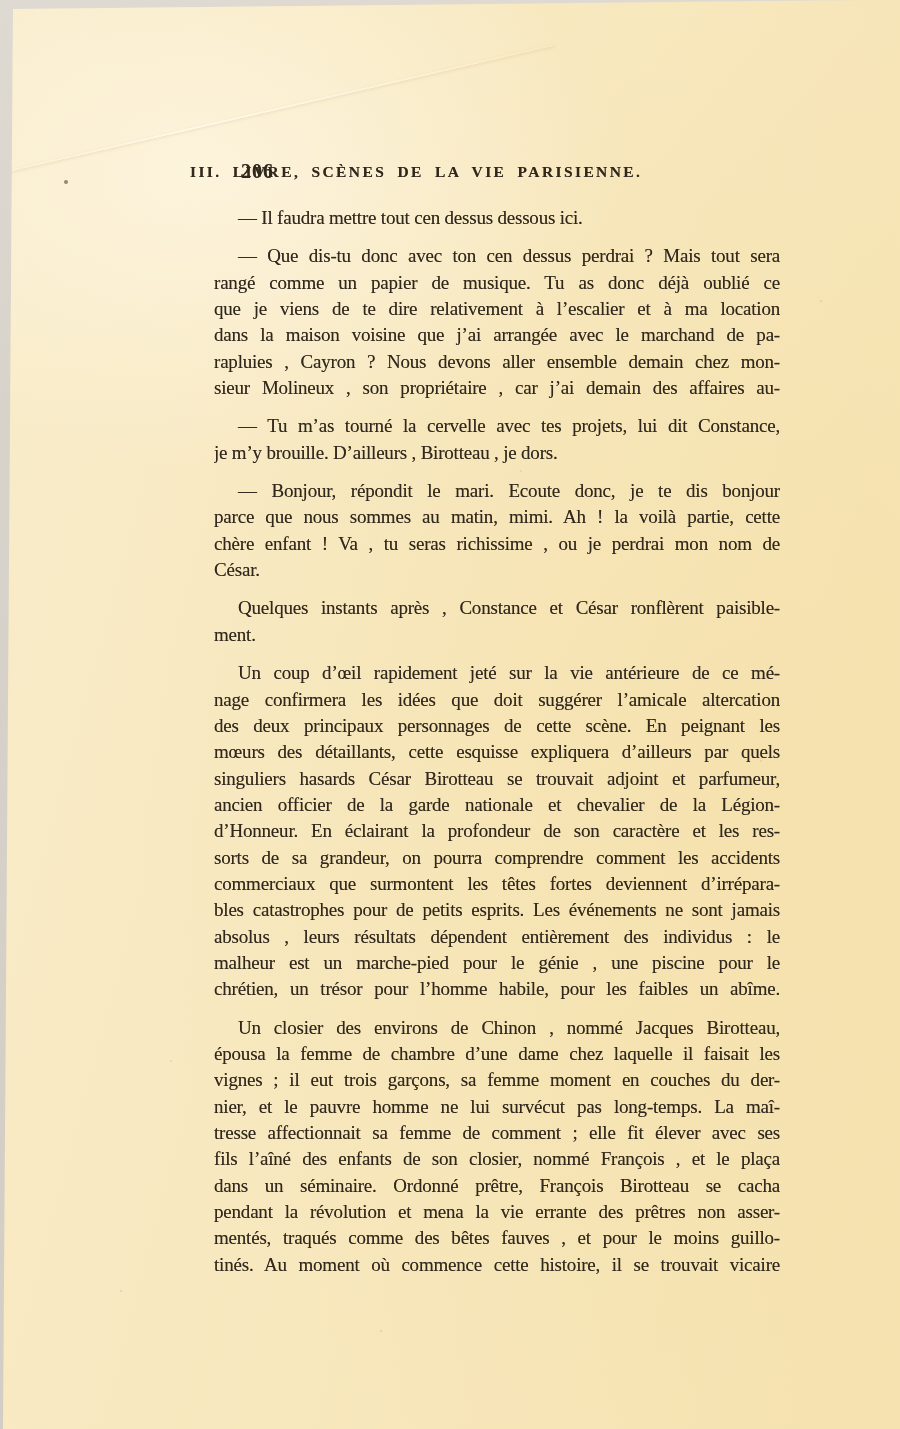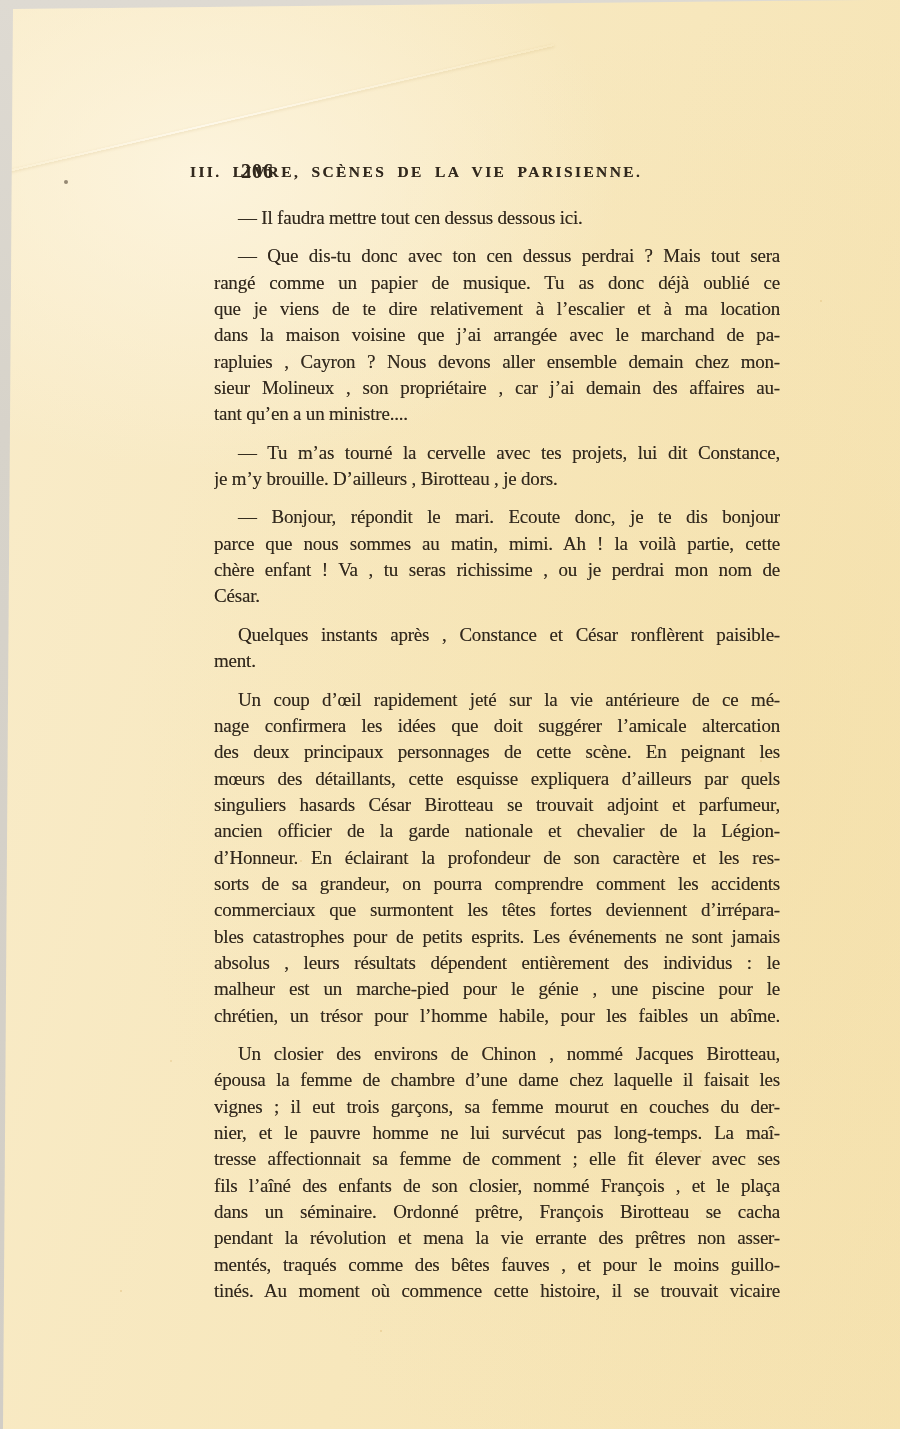--- a/index.html
+++ b/index.html
@@ -114,21 +114,20 @@
         <div class="para">
           <div class="line first last">— Il faudra mettre tout cen dessus dessous ici.</div>
         </div>
         <div class="para">
           <div class="line first">— Que dis-tu donc avec ton cen dessus perdrai ? Mais tout sera</div>
           <div class="line">rangé comme un papier de musique. Tu as donc déjà oublié ce</div>
           <div class="line">que je viens de te dire relativement à l’escalier et à ma location</div>
           <div class="line">dans la maison voisine que j’ai arrangée avec le marchand de pa-</div>
           <div class="line">rapluies , Cayron ? Nous devons aller ensemble demain chez mon-</div>
           <div class="line">sieur Molineux , son propriétaire , car j’ai demain des affaires au-</div>
-          <div class="line last">tant qu’en a un ministre....</div>
         </div>
         <div class="para">
           <div class="line first">— Tu m’as tourné la cervelle avec tes projets, lui dit Constance,</div>
           <div class="line last">je m’y brouille. D’ailleurs , Birotteau , je dors.</div>
         </div>
         <div class="para">
           <div class="line first">— Bonjour, répondit le mari. Ecoute donc, je te dis bonjour</div>
           <div class="line">parce que nous sommes au matin, mimi. Ah ! la voilà partie, cette</div>
           <div class="line">chère enfant ! Va , tu seras richissime , ou je perdrai mon nom de</div>
           <div class="line last">César.</div>
@@ -148,21 +147,21 @@
           <div class="line">sorts de sa grandeur, on pourra comprendre comment les accidents</div>
           <div class="line">commerciaux que surmontent les têtes fortes deviennent d’irrépara-</div>
           <div class="line">bles catastrophes pour de petits esprits. Les événements ne sont jamais</div>
           <div class="line">absolus , leurs résultats dépendent entièrement des individus : le</div>
           <div class="line">malheur est un marche-pied pour le génie , une piscine pour le</div>
           <div class="line">chrétien, un trésor pour l’homme habile, pour les faibles un abîme.</div>
         </div>
         <div class="para">
           <div class="line first">Un closier des environs de Chinon , nommé Jacques Birotteau,</div>
           <div class="line">épousa la femme de chambre d’une dame chez laquelle il faisait les</div>
-          <div class="line">vignes ; il eut trois garçons, sa femme mourut en couches du der-</div>
+          <div class="line">vignes ; il eut trois garçons, sa femme moment en couches du der-</div>
           <div class="line">nier, et le pauvre homme ne lui survécut pas long-temps. La maî-</div>
           <div class="line">tresse affectionnait sa femme de comment ; elle fit élever avec ses</div>
           <div class="line">fils l’aîné des enfants de son closier, nommé François , et le plaça</div>
           <div class="line">dans un séminaire. Ordonné prêtre, François Birotteau se cacha</div>
           <div class="line">pendant la révolution et mena la vie errante des prêtres non asser-</div>
           <div class="line">mentés, traqués comme des bêtes fauves , et pour le moins guillo-</div>
           <div class="line">tinés. Au moment où commence cette histoire, il se trouvait vicaire</div>
         </div>
       </div>
   </div>

